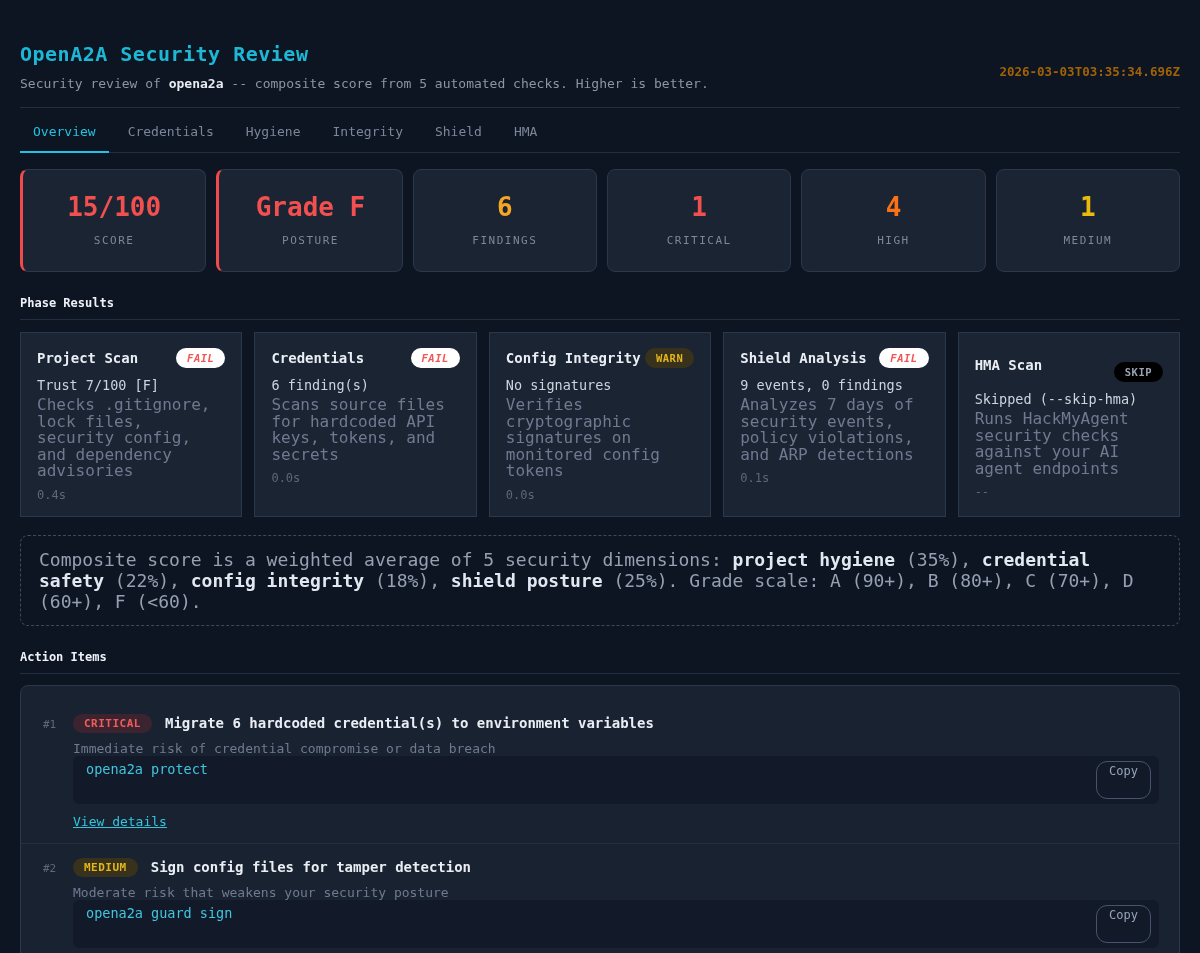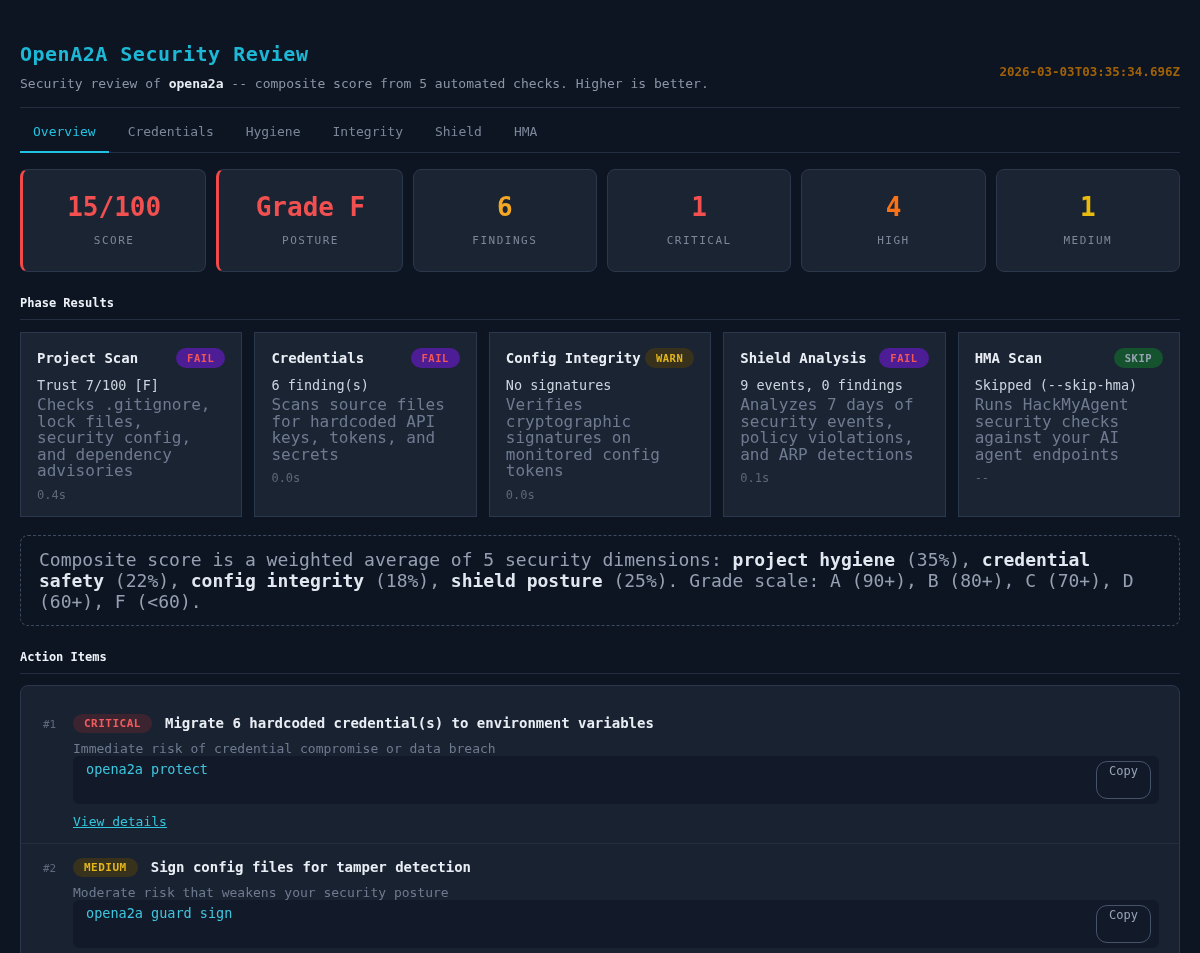--- a/index.html
+++ b/index.html
@@ -51,23 +51,23 @@
   .pcard {
     flex: 1; background: #1b2433; border: 1px solid #2b374b; border-radius: 0;
     padding: 15px 16px 14px 16px;
   }
   .pcard-head { display: flex; align-items: center; justify-content: space-between; }
   .pcard-title { font-size: 14px; font-weight: bold; color: #e9edf4; }
   .pill {
     font-size: 10.5px; font-weight: bold; letter-spacing: 0.5px;
     padding: 4px 11px; border-radius: 999px;
   }
-  .pill-fail { color: #f25555; background: #4c1d95; }
+  .pill-fail { color: #f25555; background: #ffffff; font-style: italic; }
   .pill-warn { color: #e3b61c; background: #38321d; }
-  .pill-skip { color: #98a3b4; background: #14532d; }
+  .pill-skip { color: #98a3b4; background: #000000; margin-top: 14px; }
   .pcard-value { margin-top: 9px; font-size: 13.5px; color: #cdd4e0; }
   .pcard-desc { margin-top: 4px; font-size: 16px; line-height: 16.5px; color: #6e7a90; }
   .pcard-dur { margin-top: 8px; font-size: 12px; color: #5c6779; }
   
   .note {
     margin-top: 18px; border: 1px dashed #3c4a60; border-radius: 8px;
     padding: 13px 18px; font-size: 18px; line-height: 21px; color: #96a0b2;
   }
   .note b { color: #e2e8f0; }
   

